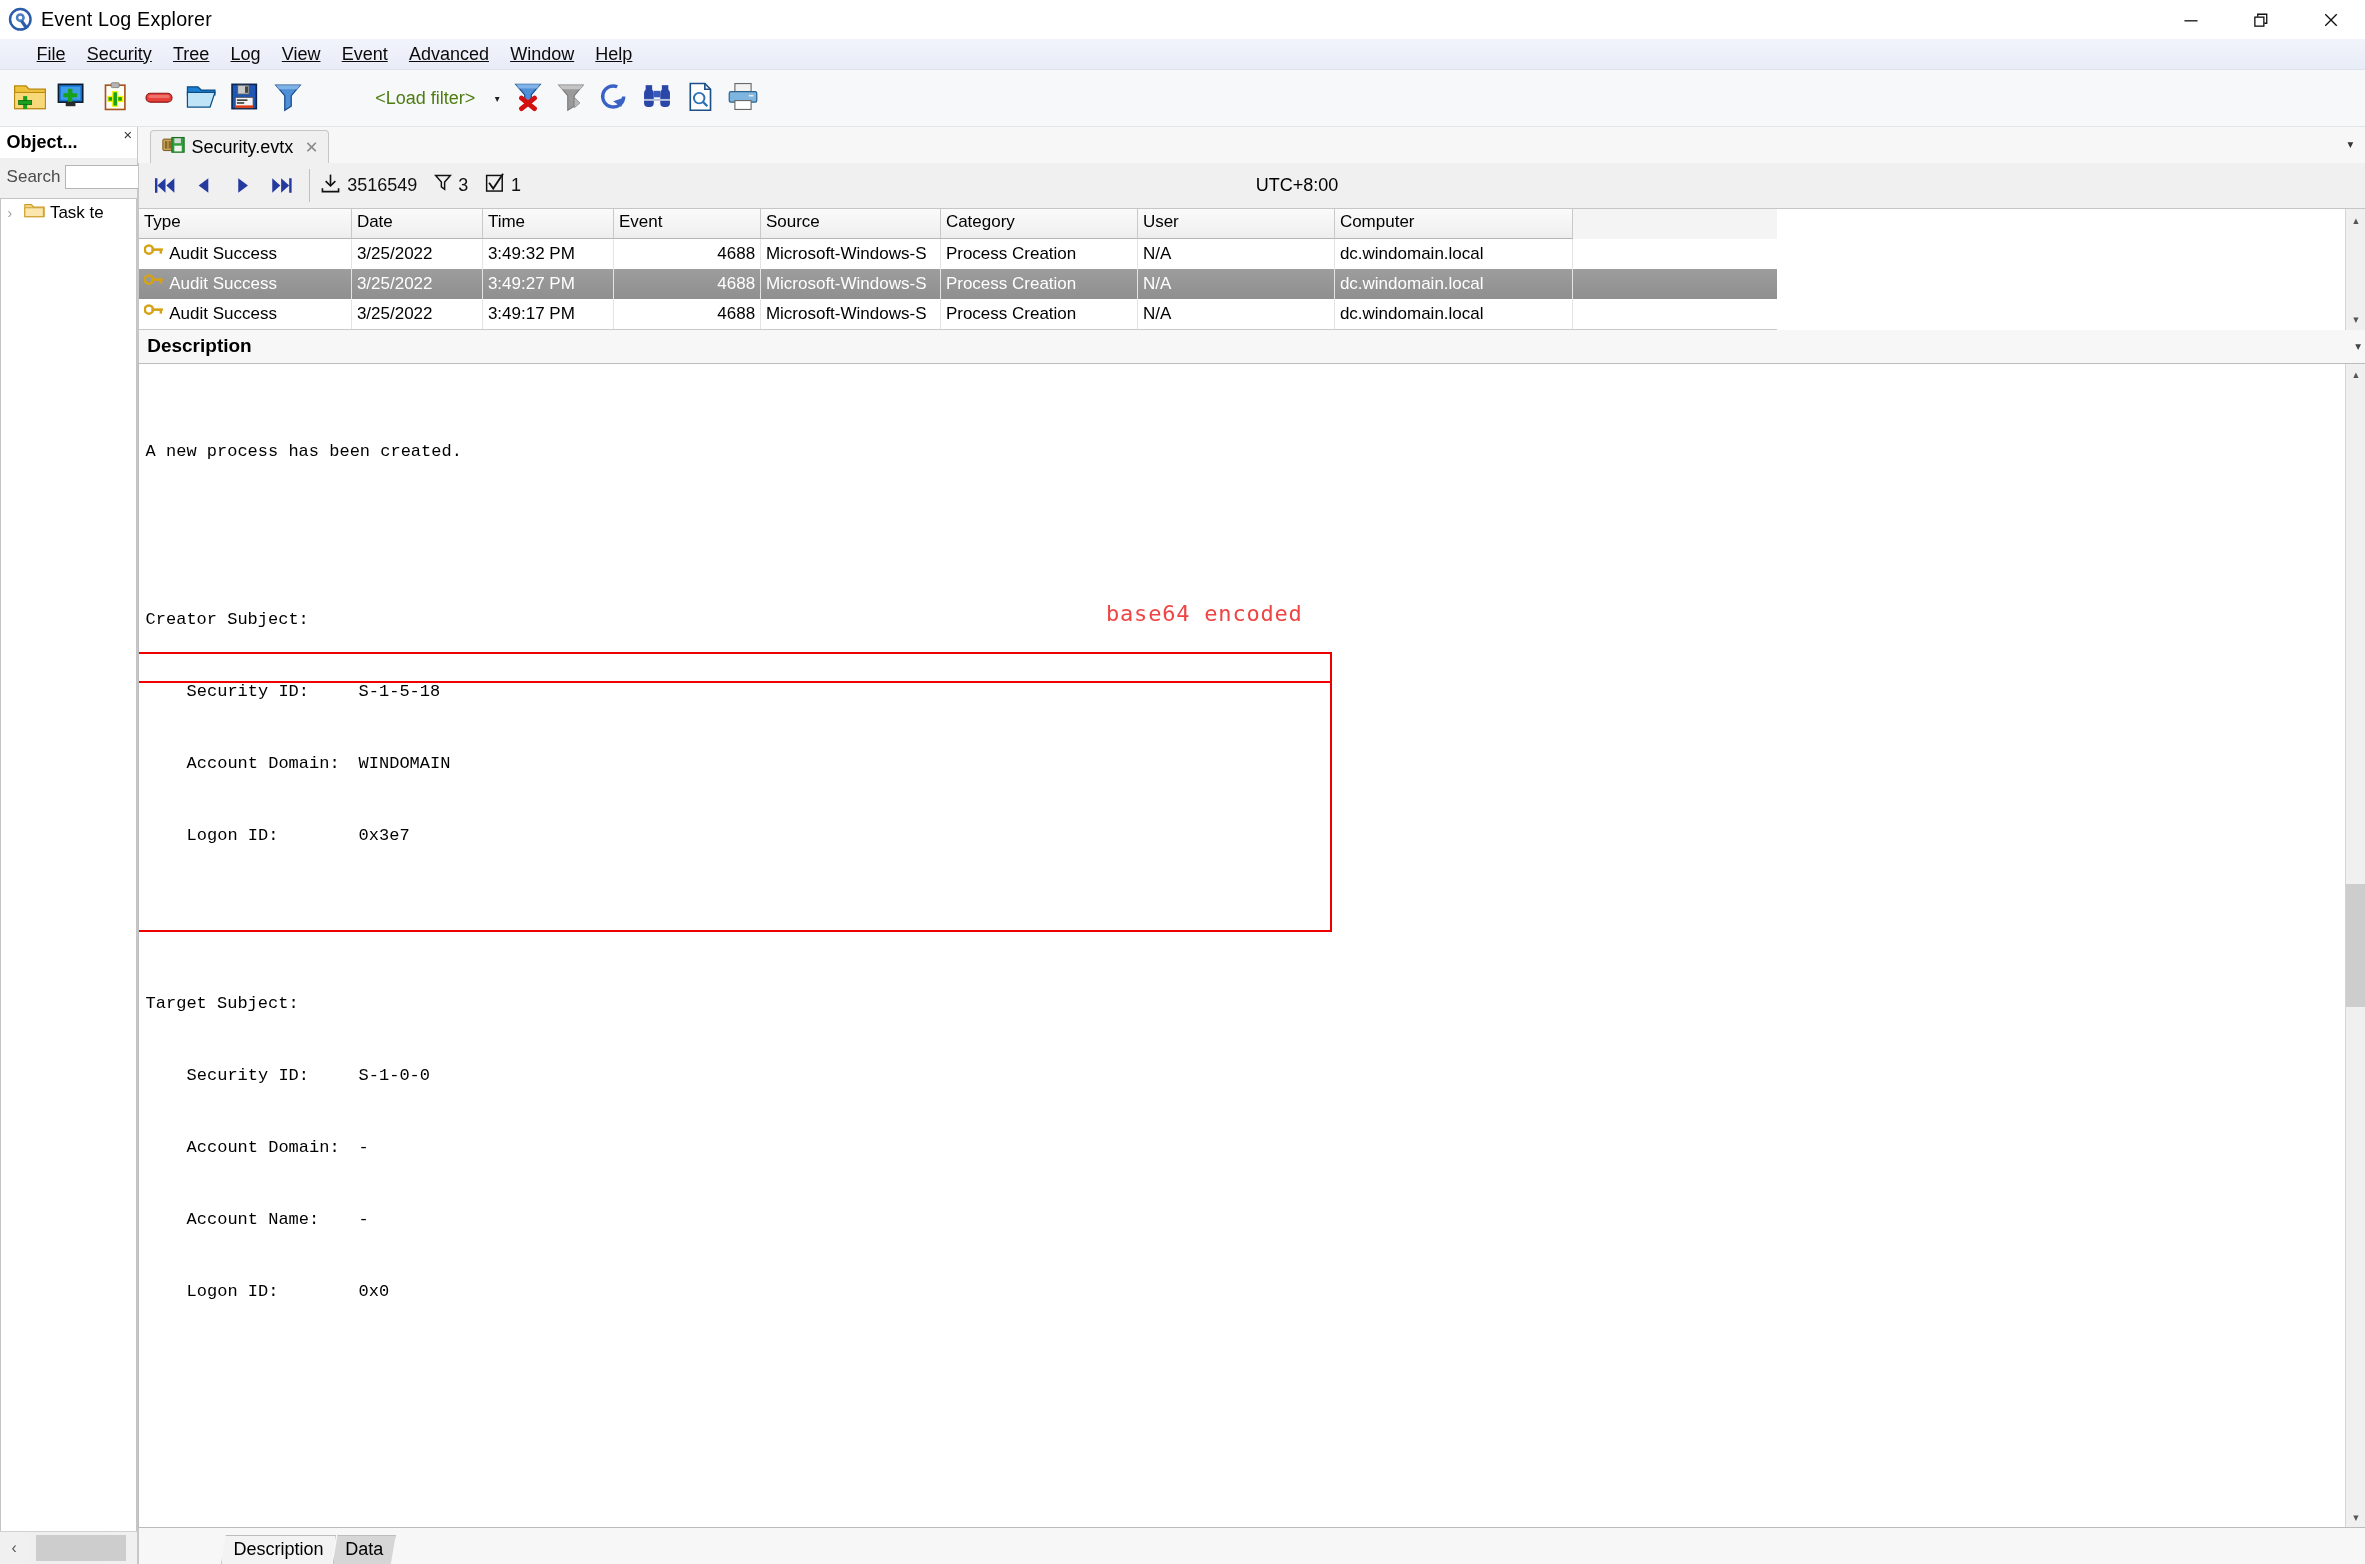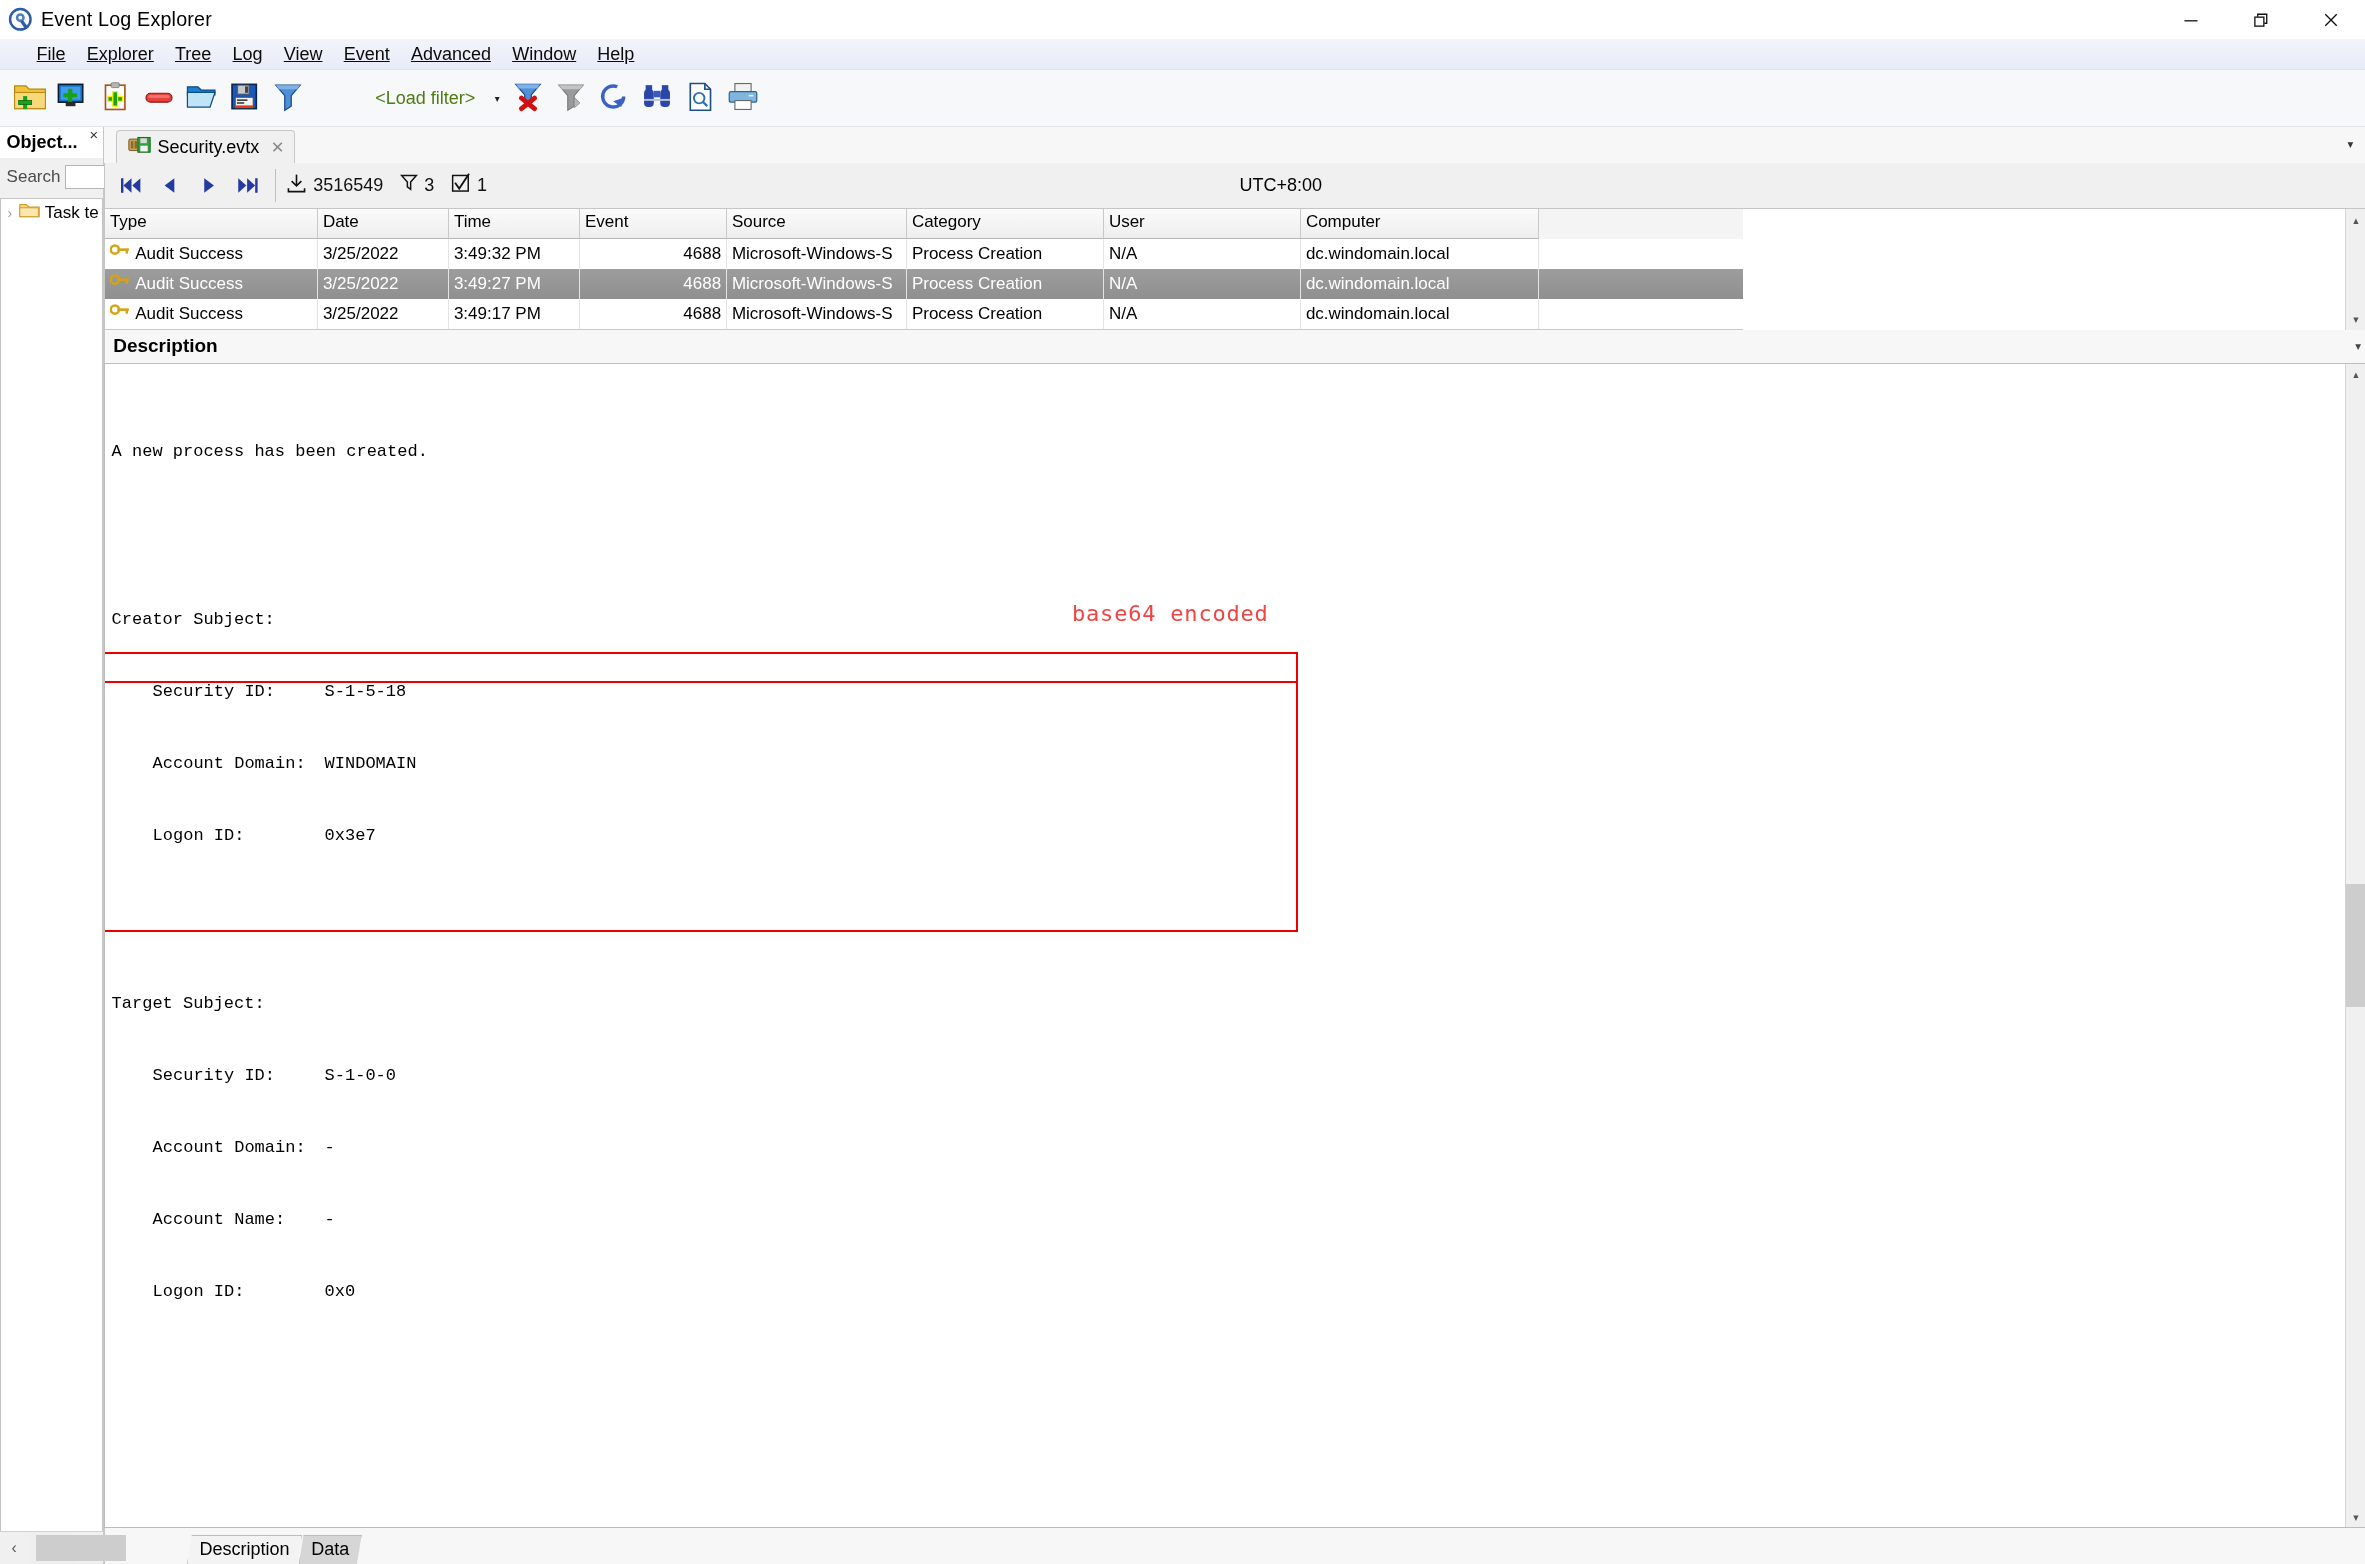--- a/index.html
+++ b/index.html
@@ -68,21 +68,21 @@
   }
 
   
   .body {
     display: flex;
     height: calc(1564px - 39px - 31px - 57px);
   }
 
   
   .leftdock {
-    width: 104px; flex: none;
+    width: 138px; flex: none;
     background: #f0f0f0;
     display: flex; flex-direction: column;
     border-right: 0.8px solid #c8c8c8;
     justify-content: center;
   }
   .dock-header {
     height: 31px; display: flex; align-items: center; justify-content: space-between;
     padding: 0 4.9px 0 6.6px; background: #ffffff;
   }
   .dock-title { font-size: 18px; font-weight: bold; color: #000; }
@@ -262,21 +262,21 @@
       <svg width="18" height="18" viewBox="0 0 22 22">
         <line x1="4" y1="4" x2="18" y2="18" stroke="currentColor" stroke-width="1.6"></line>
         <line x1="18" y1="4" x2="4" y2="18" stroke="currentColor" stroke-width="1.6"></line>
       </svg>
     </div>
   </div>
 </div>
 
 <div class="menubar">
   <div class="menuitem"><u>File</u></div>
-  <div class="menuitem"><u>Explorer</u></div>
+  <div class="menuitem"><u>Security</u></div>
   <div class="menuitem"><u>Tree</u></div>
   <div class="menuitem"><u>Log</u></div>
   <div class="menuitem"><u>View</u></div>
   <div class="menuitem"><u>Event</u></div>
   <div class="menuitem"><u>Advanced</u></div>
   <div class="menuitem"><u>Window</u></div>
   <div class="menuitem"><u>Help</u></div>
 </div>
 
 <div class="toolbar">

